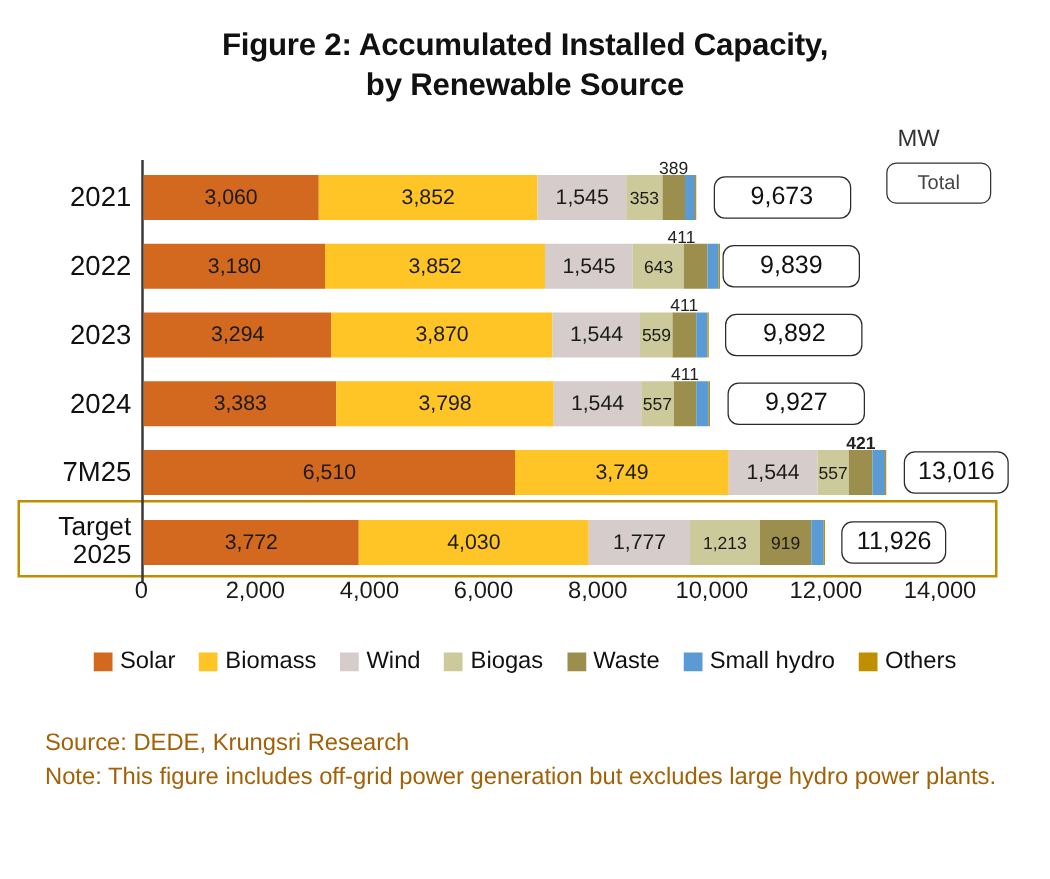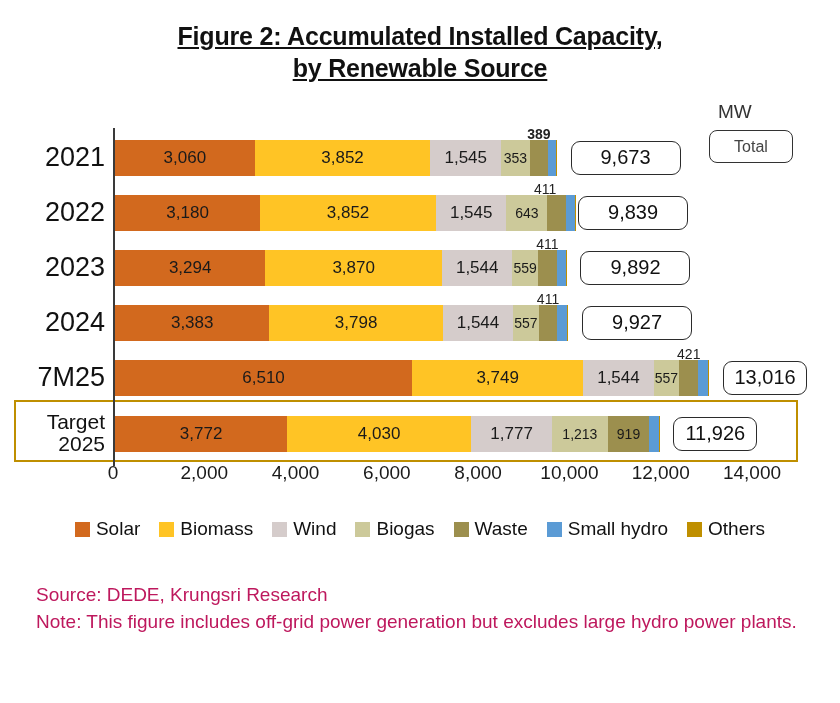--- a/index.html
+++ b/index.html
@@ -18,21 +18,20 @@
 
   
   #chart-title {
     text-align: center;
     font-size: 25px;
     font-weight: bold;
     line-height: 1.28;
     padding-top: 20px;
     letter-spacing: -0.2px;
     color: #111;
-    text-decoration: underline;
   }
   #chart-title .line { display: block; }
 
   
   #unit-label {
     position: absolute;
     left: 718px;
     top: 101px;
     font-size: 19px;
     color: #333;
@@ -75,21 +74,21 @@
     position: absolute;
     left: 0;
     width: 840px;
     height: 55px;
   }
   .row-label {
     position: absolute;
     left: 0;
     width: 105px;
     text-align: right;
-    font-size: 27px;
+    font-size: 22px;
     color: #111;
     top: 50%;
     transform: translateY(-50%);
     line-height: 1.08;
   }
   .row-label.two-line { font-size: 21px; }
 
   .bar {
     position: absolute;
     left: 115px;
@@ -189,21 +188,21 @@
     flex: 0 0 auto;
   }
 
   
   #footnotes {
     position: absolute;
     left: 36px;
     top: 582px;
     width: 780px;
     font-size: 19px;
-    color: #be185d;
+    color: #a16207;
     line-height: 1.42;
   }
   #footnotes div { margin: 0; }
 </style>
 </head>
 <body>
 
 <div id="chart-title">
   <span class="line">Figure 2: Accumulated Installed Capacity,</span>
   <span class="line">by Renewable Source</span>
@@ -228,21 +227,21 @@
           <div class="seg" style="width: 70.5182px; background: rgb(213, 204, 203);">
             <span class="seg-val">1,545</span>
           </div>
           <div class="seg small-text" style="width: 28.9832px; background: rgb(204, 201, 154);">
             <span class="seg-val">353</span>
           </div>
           <div class="seg small-text" style="width: 17.7551px; background: rgb(156, 143, 78);"></div>
           <div class="seg small-text" style="width: 8.307px; background: rgb(91, 155, 213);"></div>
           <div class="seg small-text" style="width: 0.456429px; background: rgb(191, 143, 0);"></div>
         </div>
-        <div class="callout" style="left: 538.862px; top: -4px; font-weight: bold;">389</div>
+        <div class="callout" style="left: 538.862px; top: -4px;">389</div>
         <div class="total-box" style="width: 110px; left: 570.503px;">9,673</div>
       </div>
       <div class="row" style="top: 67px;">
         <div class="row-label">2022</div>
         <div class="bar">
           <div class="seg" style="width: 145.144px; background: rgb(210, 105, 30);">
             <span class="seg-val">3,180</span>
           </div>
           <div class="seg" style="width: 175.816px; background: rgb(255, 196, 37);">
             <span class="seg-val">3,852</span>
@@ -316,21 +315,21 @@
           <div class="seg" style="width: 70.4726px; background: rgb(213, 204, 203);">
             <span class="seg-val">1,544</span>
           </div>
           <div class="seg small-text" style="width: 25.4231px; background: rgb(204, 201, 154);">
             <span class="seg-val">557</span>
           </div>
           <div class="seg small-text" style="width: 19.2156px; background: rgb(156, 143, 78);"></div>
           <div class="seg small-text" style="width: 9.81321px; background: rgb(91, 155, 213);"></div>
           <div class="seg small-text" style="width: 0.912857px; background: rgb(191, 143, 0);"></div>
         </div>
-        <div class="callout" style="left: 688.754px; top: -4px;">421</div>
+        <div class="callout" style="left: 688.754px; top: -4px; font-weight: bold;">421</div>
         <div class="total-box" style="width: 84px; left: 723.087px;">13,016</div>
       </div>
       <div class="row" style="top: 288px;">
         <div class="row-label two-line">
           <div>Target</div>
           <div>2025</div>
         </div>
         <div class="bar">
           <div class="seg" style="width: 172.165px; background: rgb(210, 105, 30);">
             <span class="seg-val">3,772</span>

